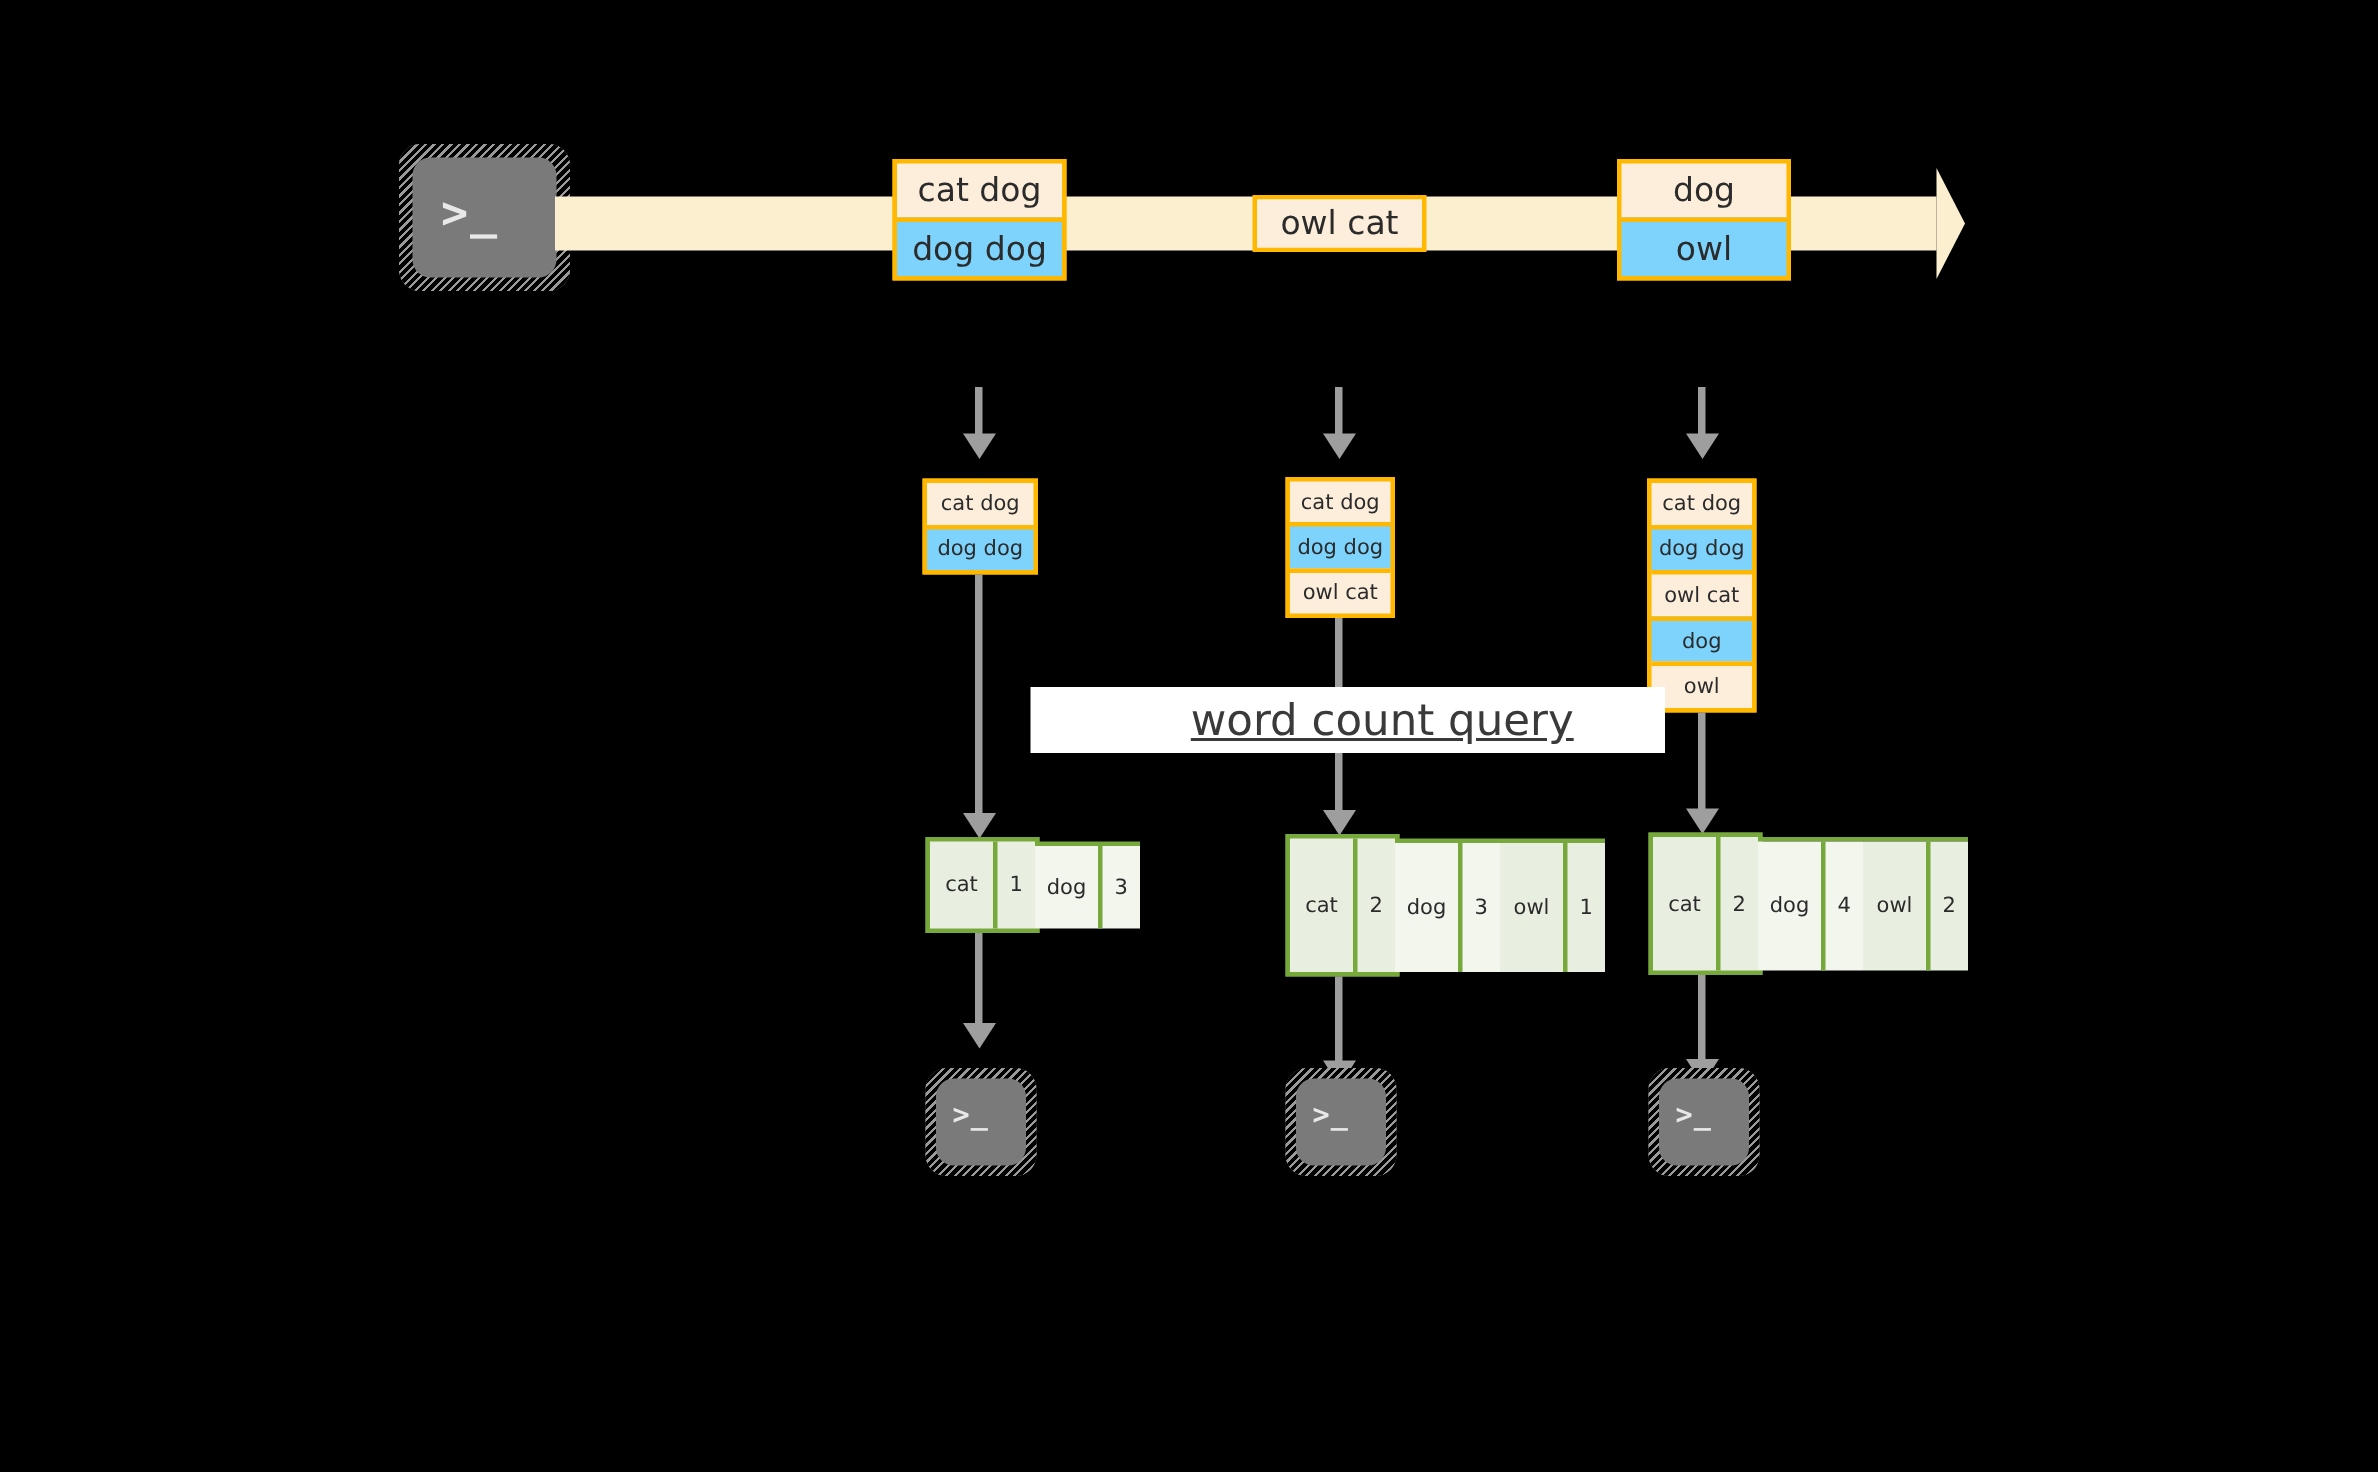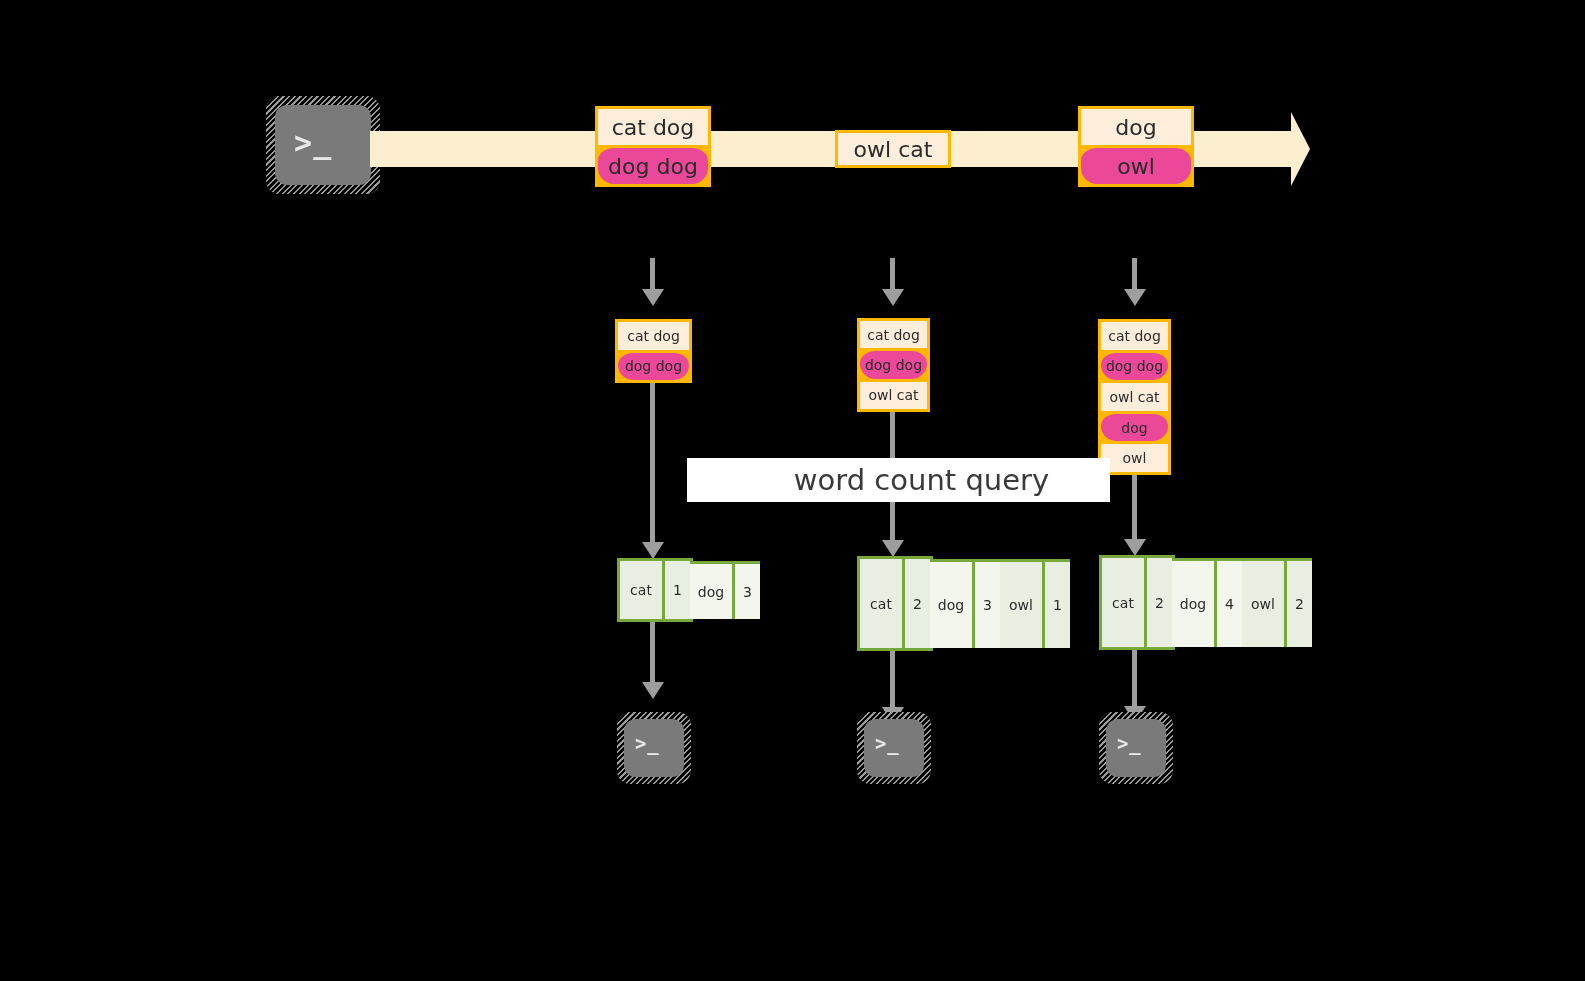--- a/index.html
+++ b/index.html
@@ -72,21 +72,21 @@
   .obox .row {
     flex: 1 1 auto;
     display: flex;
     align-items: center;
     justify-content: center;
     color: #2b2b2b;
     box-sizing: border-box;
     background: #fdeedc;
     white-space: nowrap;
   }
-  .obox .row.alt { background: #ec4899; border-radius: 16px; }
+  .obox .row.alt { background: #7dd3fc; }
   .obox .row + .row { border-top: 3px solid #ffb700; }
 
   
   .gbox {
     position: absolute;
     border: 3px solid #76a83c;
     box-sizing: border-box;
     background: #76a83c;
     display: flex;
     flex-direction: row;
@@ -269,16 +269,16 @@
   <div class="gline" style="left:1132px; top:650px; width:5px; height:65px;"></div>
   <div class="ghead" style="left:1124px; top:706px;"></div>
 
   <div class="term" style="left:1099px; top:712px; width:74px; height:72px;">
     <div class="term-hatch"></div>
     <div class="term-inner" style="left:7px; top:7px; right:7px; bottom:7px;"></div>
     <div class="term-glyph" style="left:18px; top:22px; font-size:19px;">&gt;_</div>
   </div>
 
   <div class="qband" style="left:687px; top:458px; width:423px; height:44px;">
-    <span class="qlabel" style="font-size:29px; margin-left:46px;">word count query</span>
+    <span class="qlabel" style="font-size:29px; margin-left:46px;text-decoration:underline;">word count query</span>
   </div>
 
 </div>
 
 </body></html>

